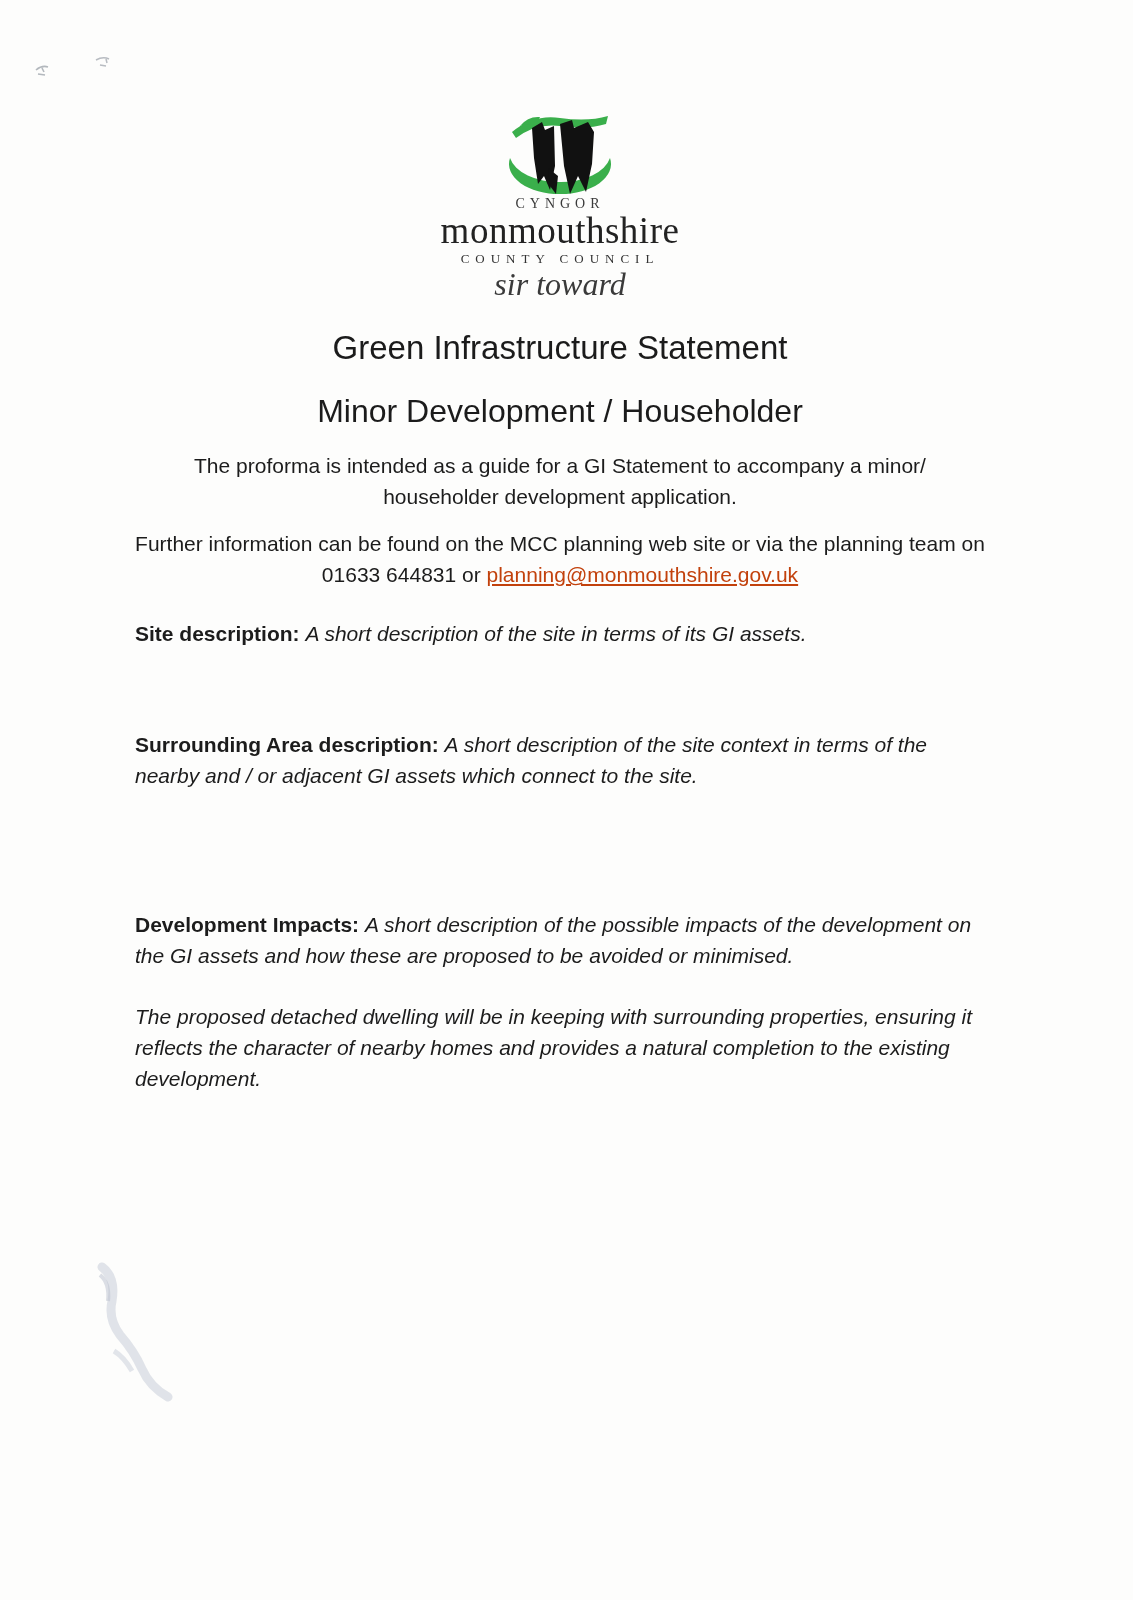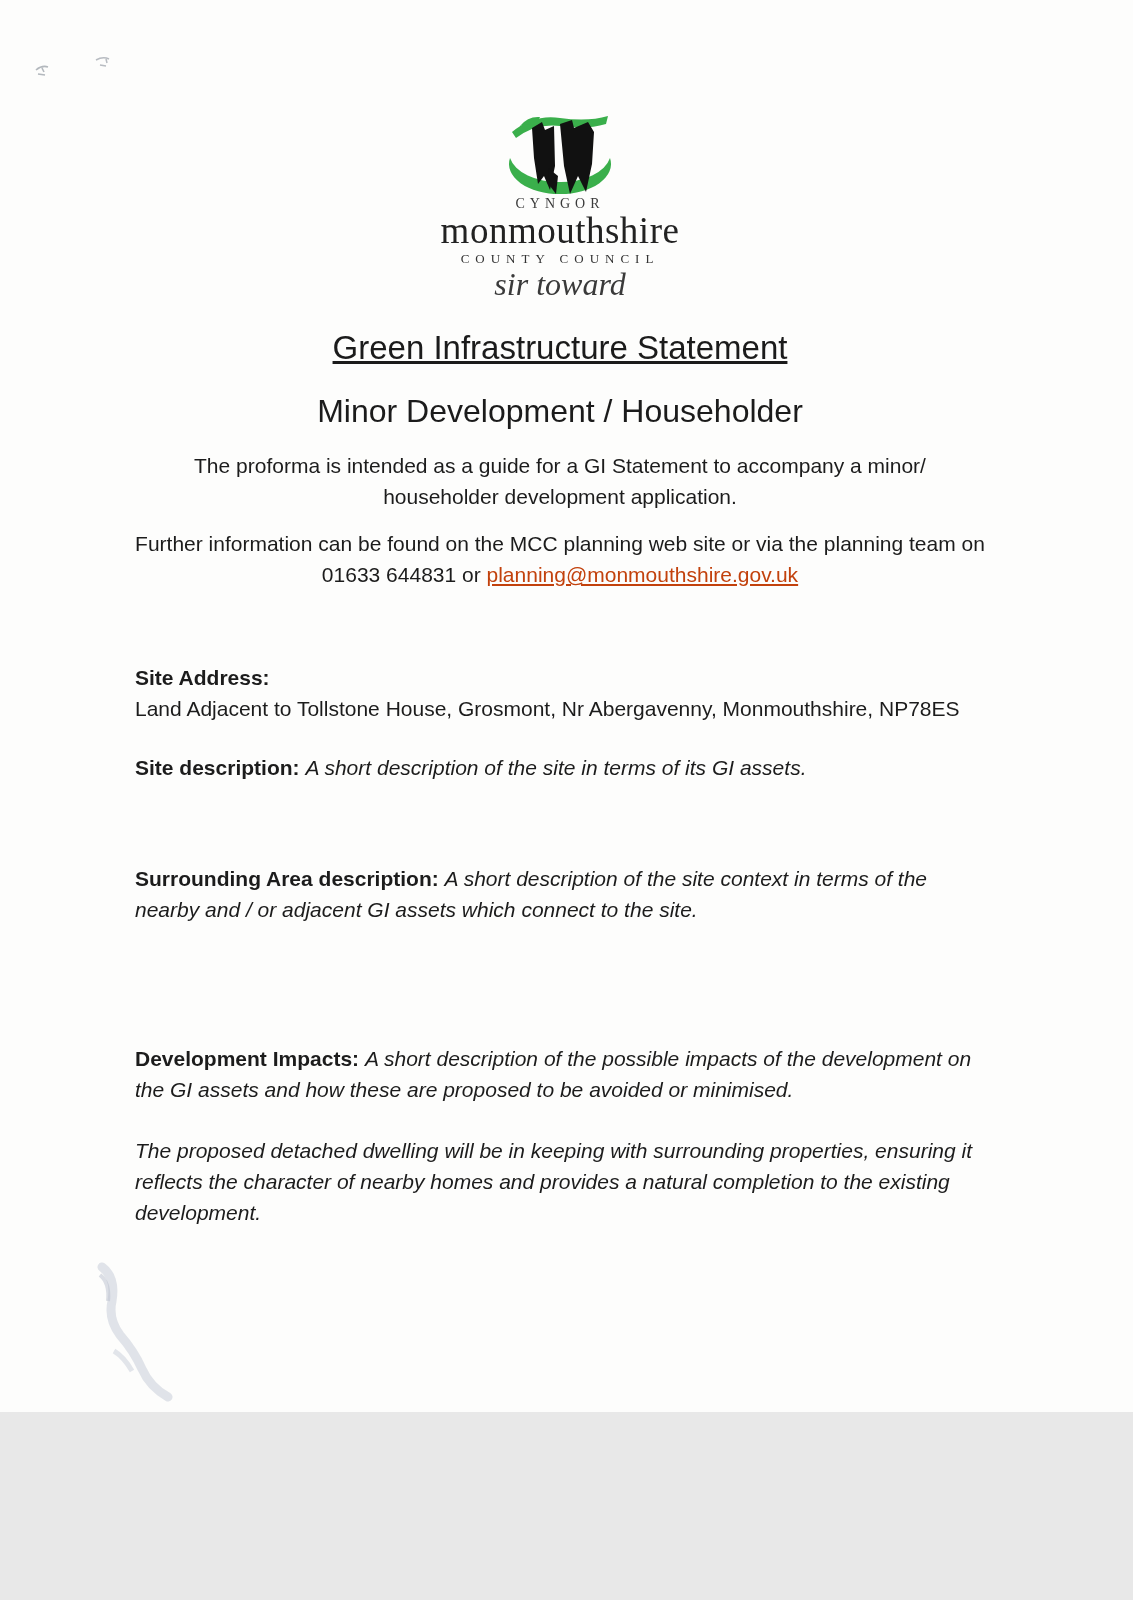--- a/index.html
+++ b/index.html
@@ -1,18 +1,18 @@
 <!DOCTYPE html>
 <html><head>
 <meta charset="utf-8">
 <style>
   html,body{margin:0;padding:0;background:#e8e8e8;}
   .page{
     position:relative;
-    width:1133px;height:1412px;
+    width:1133px;height:1600px;
     margin:0 auto;
     background:#fdfdfc;
     overflow:hidden;
     font-family:"Liberation Sans",sans-serif;
     color:#1c1c1c;
   }
   .content{
     position:relative;
     width:850px;
     margin:0 0 0 135px;
@@ -46,21 +46,20 @@
     font-size:32px;color:#3a3a3a;
     margin-top:-1px;
   }
   
   .doc-title{
     text-align:center;
     font-size:33px;
     font-weight:400;
     margin:26px 0 0 0;
     color:#1b1b1b;
-    text-decoration:underline;
   }
   .doc-subtitle{
     text-align:center;
     font-size:32px;
     font-weight:400;
     margin:26px 0 0 0;
     color:#1b1b1b;
   }
   
   p{margin:0;font-size:21px;line-height:31px;color:#1c1c1c;}
@@ -119,22 +118,20 @@
       <div class="logo-welsh">sir toward</div>
     </div>
 
     <h1 class="doc-title">Green Infrastructure Statement</h1>
     <h2 class="doc-subtitle">Minor Development / Householder</h2>
 
     <p class="centered mt-intro">The proforma is intended as a guide for a GI Statement to accompany a minor/ householder development application.</p>
 
     <p class="centered mt-further"><span>Further information can be found on the MCC planning web site or via the planning team on 01633 644831 or</span> <a class="doc-link">planning@monmouthshire.gov.uk</a></p>
 
-    <p class="mt-siteaddr"><span class="b">Site Address:</span><br>
-      <span>Land Adjacent to Tollstone House, Grosmont, Nr Abergavenny, Monmouthshire, NP78ES</span></p>
 
 
     <p class="mt-sitedesc"><span class="b">Site description:</span> <span class="i">A short description of the site in terms of its GI assets.</span></p>
 
     <p class="mt-surround"><span class="b">Surrounding Area description:</span> <span class="i">A short description of the site context in terms of the nearby and / or adjacent GI assets which connect to the site.</span></p>
 
     <p class="mt-impacts"><span class="b">Development Impacts:</span> <span class="i">A short description of the possible impacts of the development on the GI assets and how these are proposed to be avoided or minimised.</span></p>
     <p class="i mt-impacts-val">The proposed detached dwelling will be in keeping with surrounding properties, ensuring it reflects the character of nearby homes and provides a natural completion to the existing development.</p>
 
   </div>

